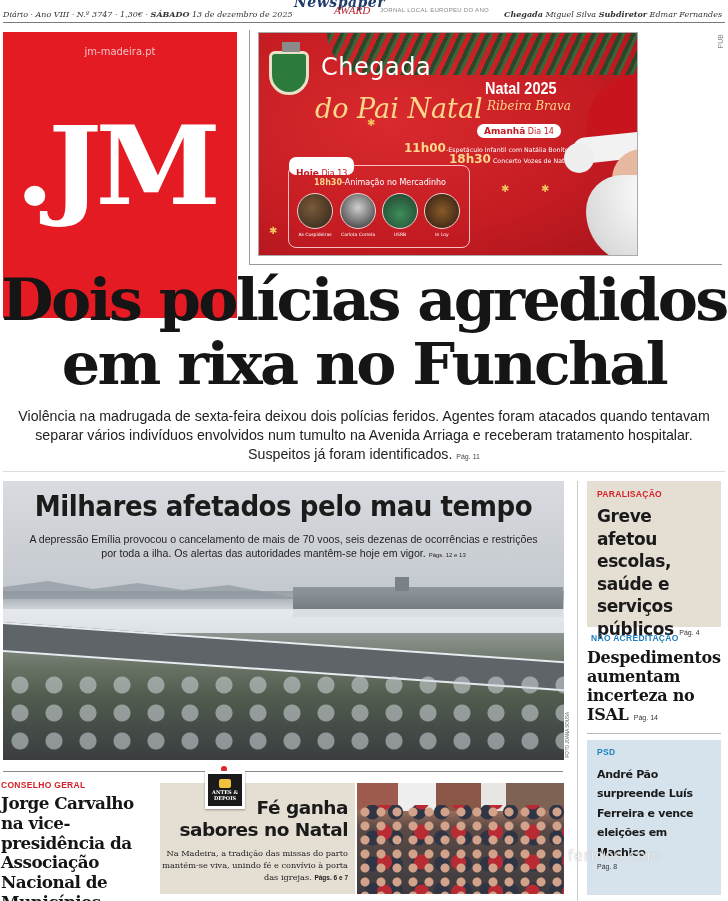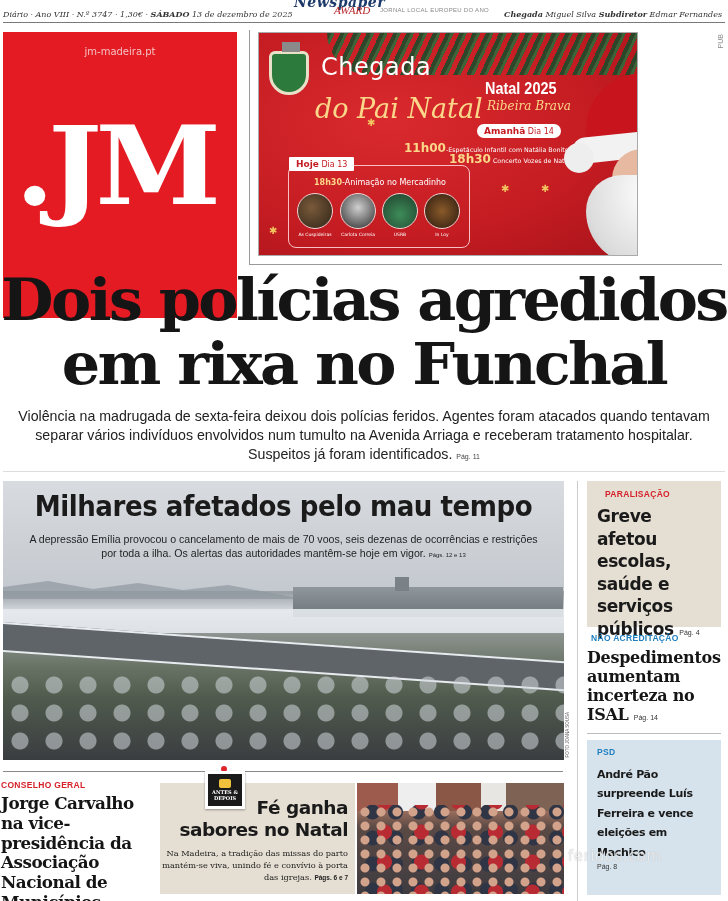--- a/index.html
+++ b/index.html
@@ -30,21 +30,21 @@
   .ad .crest::before { content: ""; position: absolute; left: 10px; top: -12px; width: 18px; height: 10px; background: #8a8a8a; }
   .ad .h1 { position: absolute; left: 62px; top: 20px; font-family: "DejaVu Sans", sans-serif; font-size: 24px; color: #fff; letter-spacing: 0.5px; }
   .ad .h2 { position: absolute; left: 56px; top: 48px; font-family: "DejaVu Serif", serif; font-style: italic; font-size: 27px; color: #fbd78a; margin-top: 12px; }
   .ad .natal { position: absolute; left: 226px; top: 46px; font-family: "Liberation Sans", sans-serif; font-weight: bold; font-size: 17px; color: #fff; transform: scaleX(0.85); transform-origin: left; }
   .ad .place { position: absolute; left: 228px; top: 66px; font-family: "DejaVu Serif", serif; font-style: italic; font-size: 12px; color: #fbd78a; }
   .ad .amanha { position: absolute; left: 218px; top: 91px; height: 14px; padding: 0 7px; background: #fff; border-radius: 7px; font-family: "DejaVu Sans", sans-serif; font-size: 8px; line-height: 14px; color: #c41c22; }
   .ad .amanha b { font-size: 9px; }
   .ad .line { position: absolute; font-family: "DejaVu Sans", sans-serif; font-size: 6.3px; color: #fff; white-space: nowrap; }
   .ad .line b { color: #fbd78a; font-size: 12px; }
   .ad .hojebox { position: absolute; left: 29px; top: 132px; width: 182px; height: 83px; border: 1px solid #f7c1c3; border-radius: 8px; }
-  .ad .hoje { position: absolute; left: 30px; top: 124px; height: 14px; padding: 0 7px; background: #fff; border-radius: 1px; font-family: "DejaVu Sans", sans-serif; font-size: 8px; line-height: 14px; color: #c41c22; }
+  .ad .hoje { position: absolute; left: 30px; top: 124px; height: 14px; padding: 9px 7px; background: #fff; border-radius: 7px; font-family: "DejaVu Sans", sans-serif; font-size: 8px; line-height: 14px; color: #c41c22; }
   .ad .hoje b { font-size: 9px; }
   .ad .animacao { position: absolute; left: 55px; top: 145px; font-family: "DejaVu Sans", sans-serif; font-size: 8px; color: #fff; white-space: nowrap; }
   .ad .animacao b { color: #fbd78a; }
   .ad .perf { position: absolute; top: 160px; width: 46px; text-align: center; }
   .ad .perf .pic { width: 36px; height: 36px; margin: 0 auto; border-radius: 50%; background: radial-gradient(circle at 40% 40%, #7a5a3a, #2e2418); border: 1px solid #f1d1d2; }
   .ad .perf .nm { margin-top: 3px; font-family: "DejaVu Sans", sans-serif; font-size: 4.5px; color: #fff; white-space: nowrap; }
   .ad .santa { position: absolute; left: 305px; top: 30px; width: 160px; height: 194px; }
   .ad .santa .hat { position: absolute; left: 20px; top: 10px; width: 120px; height: 80px; background: #c8141c; border-radius: 60px 70px 10px 10px; transform: rotate(-8deg); }
   .ad .santa .fur { position: absolute; left: 8px; top: 68px; width: 150px; height: 26px; background: #f2f2f2; border-radius: 14px; transform: rotate(-6deg); }
   .ad .santa .face { position: absolute; left: 48px; top: 86px; width: 70px; height: 40px; background: #e7b9a0; border-radius: 30px 30px 10px 10px; }
@@ -75,21 +75,21 @@
     background-size: 34px 28px; }
   .weather .title { position: absolute; left: 0; right: 0; top: 8px; text-align: center; font-family: "DejaVu Sans", sans-serif; font-weight: bold; font-size: 29px; color: #1b1b1b; letter-spacing: -0.5px; transform: scaleX(0.9); }
   .weather .sub { position: absolute; left: 20px; right: 20px; top: 51px; text-align: center; font-family: "Liberation Sans", sans-serif; font-size: 10.6px; line-height: 14px; color: #1f1f1f; }
   .weather .sub .pg { font-size: 6px; }
   .photocredit { position: absolute; left: 565px; top: 712px; font-family: "Liberation Sans", sans-serif; font-size: 4.5px; color: #666; writing-mode: vertical-rl; transform: rotate(180deg); }
   .vline { position: absolute; left: 577px; top: 481px; width: 1px; height: 420px; background: #ccc; }
 
   
   .greve { position: absolute; left: 587px; top: 481px; width: 134px; height: 146px; background: #e5ded2; padding: 8px 10px; }
   .kicker { font-family: "Liberation Sans", sans-serif; font-weight: bold; font-size: 8.5px; letter-spacing: 0.3px; }
-  .greve .kicker { color: #d5222a; margin-left: 8px; }
+  .greve .kicker { color: #d5222a; }
   .greve .head { margin-top: 6px; font-family: "DejaVu Sans", sans-serif; font-weight: bold; font-size: 17px; line-height: 22.5px; color: #1a1a1a; letter-spacing: -0.4px; }
   .pgsm { font-family: "Liberation Sans", sans-serif; font-weight: normal; font-size: 7px; color: #333; letter-spacing: 0; }
   .isal { position: absolute; left: 587px; top: 633px; width: 134px; }
   .isal .kicker { color: #1e7fc0; padding-left: 4px; }
   .isal .head { margin-top: 5px; font-family: "DejaVu Serif", serif; font-weight: bold; font-size: 16px; line-height: 19px; color: #151515; letter-spacing: -0.3px; }
   .hrsm { position: absolute; left: 587px; top: 733px; width: 134px; height: 1px; background: #bbb; }
   .psd { position: absolute; left: 587px; top: 740px; width: 134px; height: 155px; background: #d6e3ec; padding: 7px 10px; }
   .psd .kicker { color: #1e7fc0; }
   .psd .head { margin-top: 8px; font-family: "DejaVu Sans", sans-serif; font-weight: bold; font-size: 11px; line-height: 19.4px; color: #1a1a1a; letter-spacing: -0.3px; }
   .psd .pg { font-family: "Liberation Sans", sans-serif; font-size: 7px; color: #333; margin-top: 1px; }

